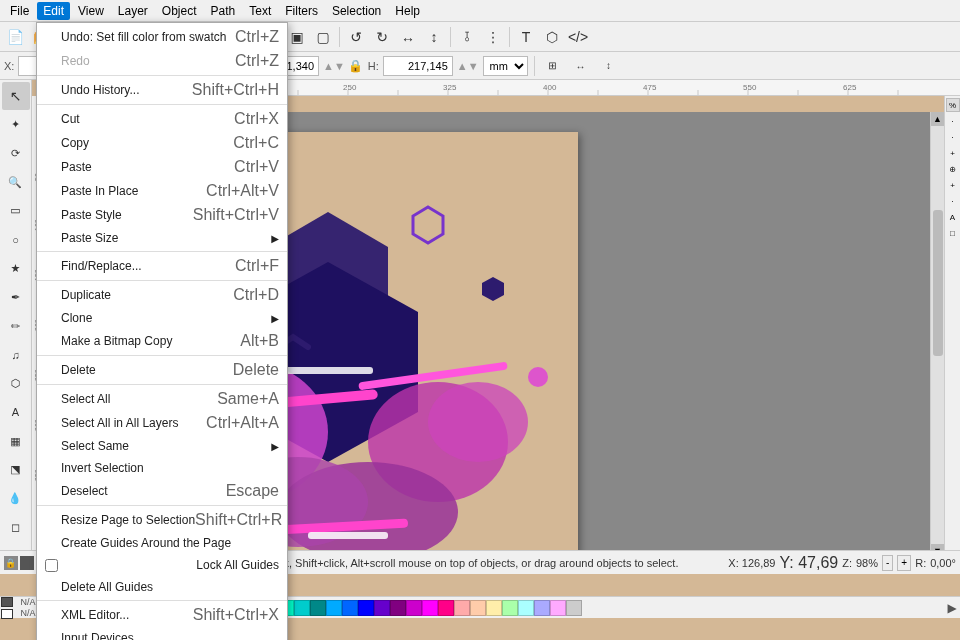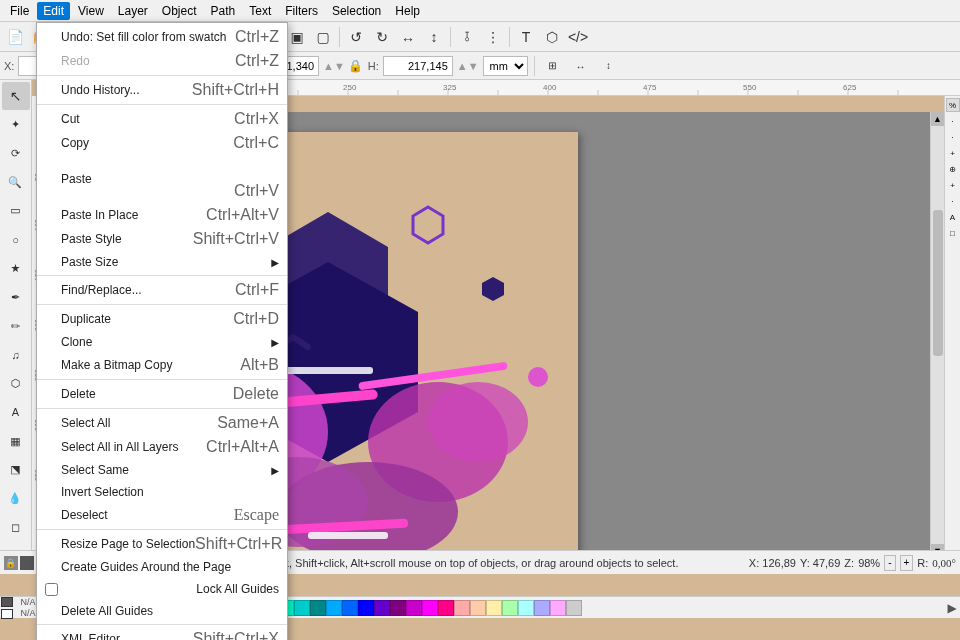--- a/index.html
+++ b/index.html
@@ -349,27 +349,27 @@
     <div style="display:flex; align-items:center; gap:2px;">
       <div style="width:14px; height:14px; background:#555; font-size:9px; display:flex; align-items:center; justify-content:center;"></div>
       <span>N/A</span>
     </div>
   </div>
   <div style="width:28px; height:14px; background:#eee; border:1px solid #bbb; font-size:9px; display:flex; align-items:center; justify-content:center;">100</div>
   <div style="font-size:9px; color:#555;">%</div>
   <div class="page-indicator" style="font-size:11px; background:#555; color:white; padding:1px 8px; border-radius:2px;">Layer 1</div>
   <span style="flex:1; font-size:11px; color:#333;">No objects selected. Click, Shift+click, Alt+scroll mouse on top of objects, or drag around objects to select.</span>
   <span style="font-size:11px; color:#333;">X: <span>126,89</span></span>
-  <span style="font-size:11px; color:#333;">Y: <span>47,69</span></span>
+  <span style="font-size:16px; color:#333;">Y: <span>47,69</span></span>
   <span style="font-size:11px; color:#333;">Z:</span>
   <span style="font-size:11px; color:#333;">98%</span>
   <button style="height:16px; font-size:10px; padding:0 3px; border:1px solid #bbb; background:#eee; cursor:pointer;">-</button>
   <button style="height:16px; font-size:10px; padding:0 3px; border:1px solid #bbb; background:#eee; cursor:pointer;">+</button>
   <span style="font-size:11px; color:#333;">R:</span>
-  <span style="font-size:11px; color:#333;font-family:Liberation Serif, serif;">0,00°</span>
+  <span style="font-size:11px; color:#333;">0,00°</span>
 </div>
 
 <div id="palette" style="height:22px; background:#f0f0f0; border-top:1px solid #ccc; display:flex; align-items:center; position:relative;">
   <div style="display:flex; flex-direction:column; width:16px; margin-right:2px;">
     <div style="width:12px; height:10px; background:#555; border:1px solid #333; margin:1px;"></div>
     <div style="width:12px; height:10px; background:white; border:1px solid #333; margin:1px;"></div>
   </div>
   <div style="font-size:9px; color:#555; width:20px; text-align:center; line-height:1.2;">
     <div>N/A</div>
     <div>N/A</div>
@@ -441,21 +441,21 @@
       </span>
     </div>
     <div class="menu-entry">
       <span>Copy</span>
       <span style="display: flex; gap: 6px; align-items: center;">
         <span class="shortcut">Ctrl+C</span>
       </span>
     </div>
     <div class="menu-entry">
       <span>Paste</span>
-      <span style="display: flex; gap: 6px; align-items: center; margin-top: 24px;">
+      <span style="display: flex; gap: 6px; align-items: center;">
         <span class="shortcut">Ctrl+V</span>
       </span>
     </div>
     <div class="menu-entry">
       <span>Paste In Place</span>
       <span style="display: flex; gap: 6px; align-items: center;">
         <span class="shortcut">Ctrl+Alt+V</span>
       </span>
     </div>
     <div class="menu-entry">
@@ -520,21 +520,21 @@
       <span>Select Same</span>
       <span style="display: flex; gap: 6px; align-items: center;">
         <span class="arrow">▶</span>
       </span>
     </div>
     <div class="menu-entry">
       <span>Invert Selection</span>
     </div>
     <div class="menu-entry">
       <span>Deselect</span>
-      <span style="display: flex; gap: 6px; align-items: center; font-family: Liberation Serif, serif;">
+      <span style="display: flex; gap: 6px; align-items: center;">
         <span class="shortcut">Escape</span>
       </span>
     </div>
     <div class="menu-separator"></div>
     <div class="menu-entry">
       <span>Resize Page to Selection</span>
       <span style="display: flex; gap: 6px; align-items: center;">
         <span class="shortcut">Shift+Ctrl+R</span>
       </span>
     </div>

